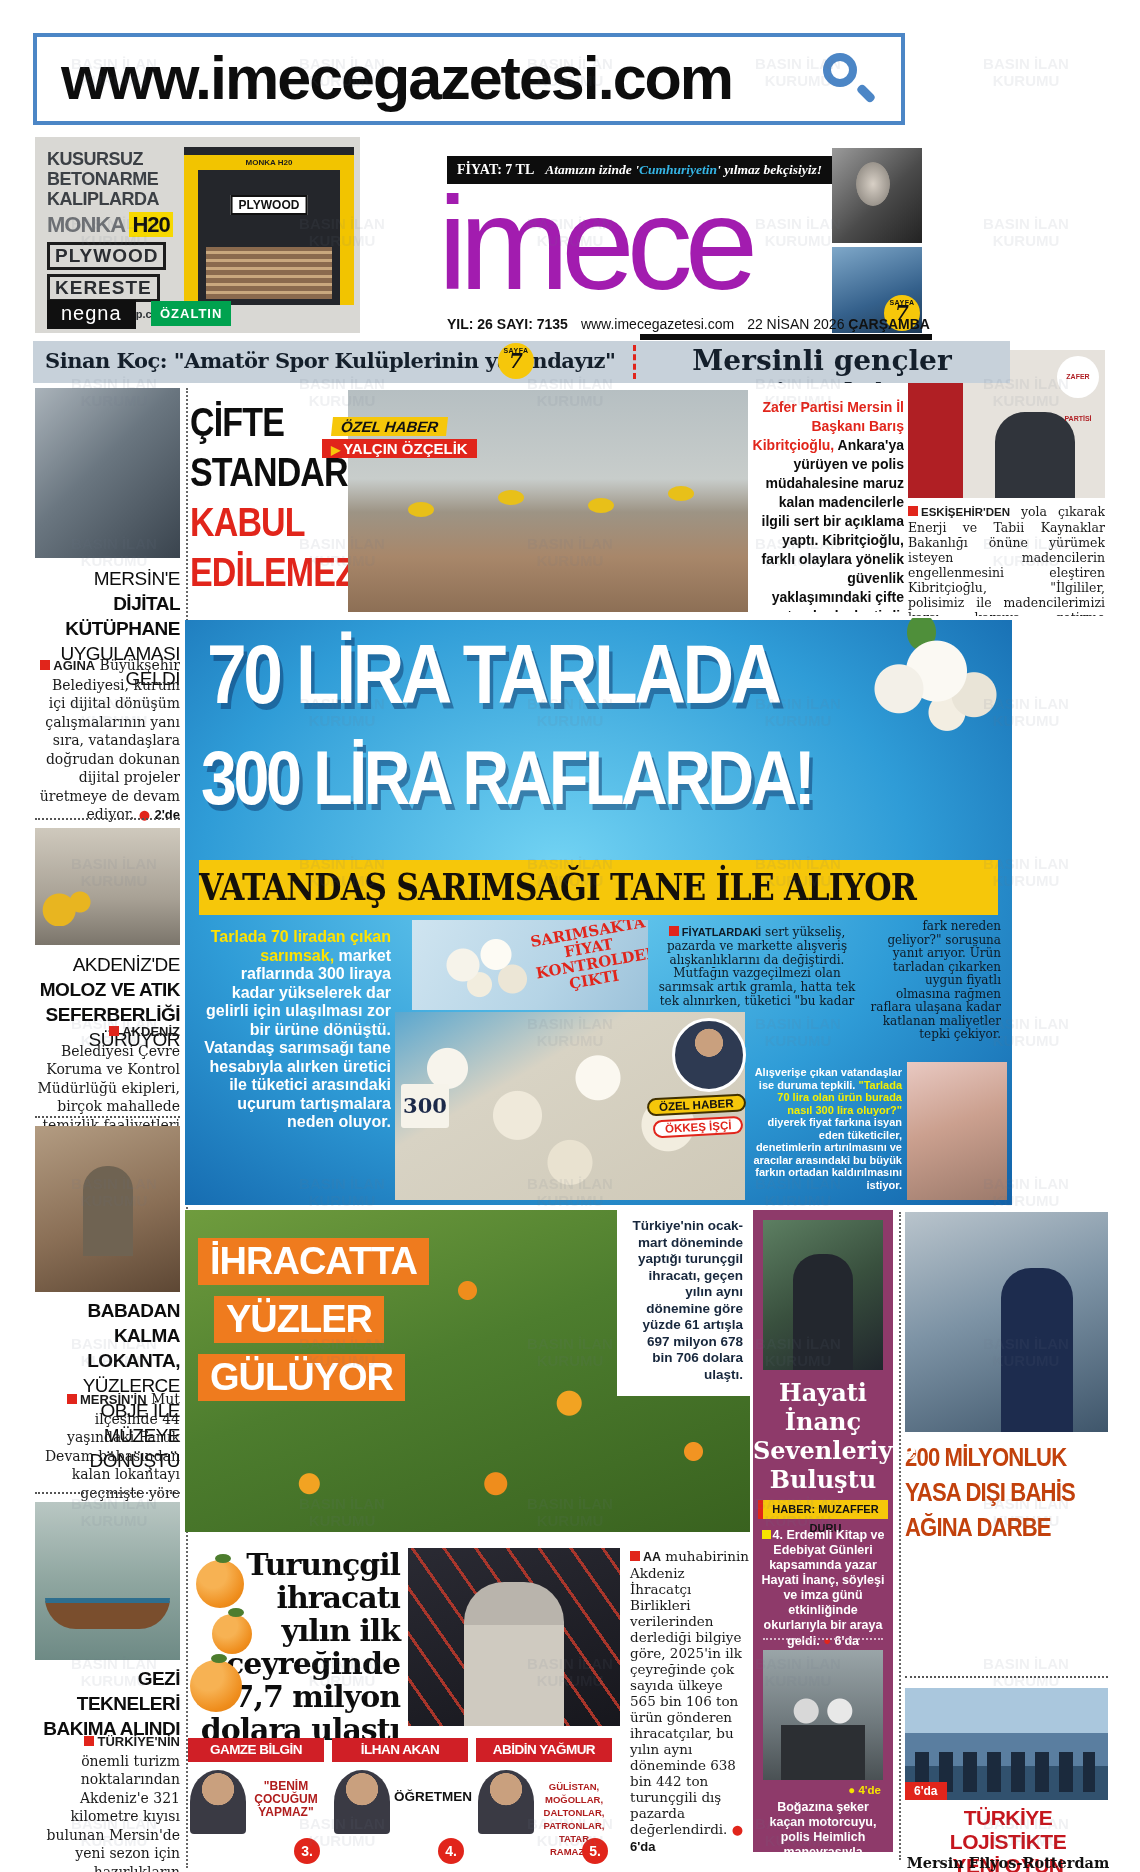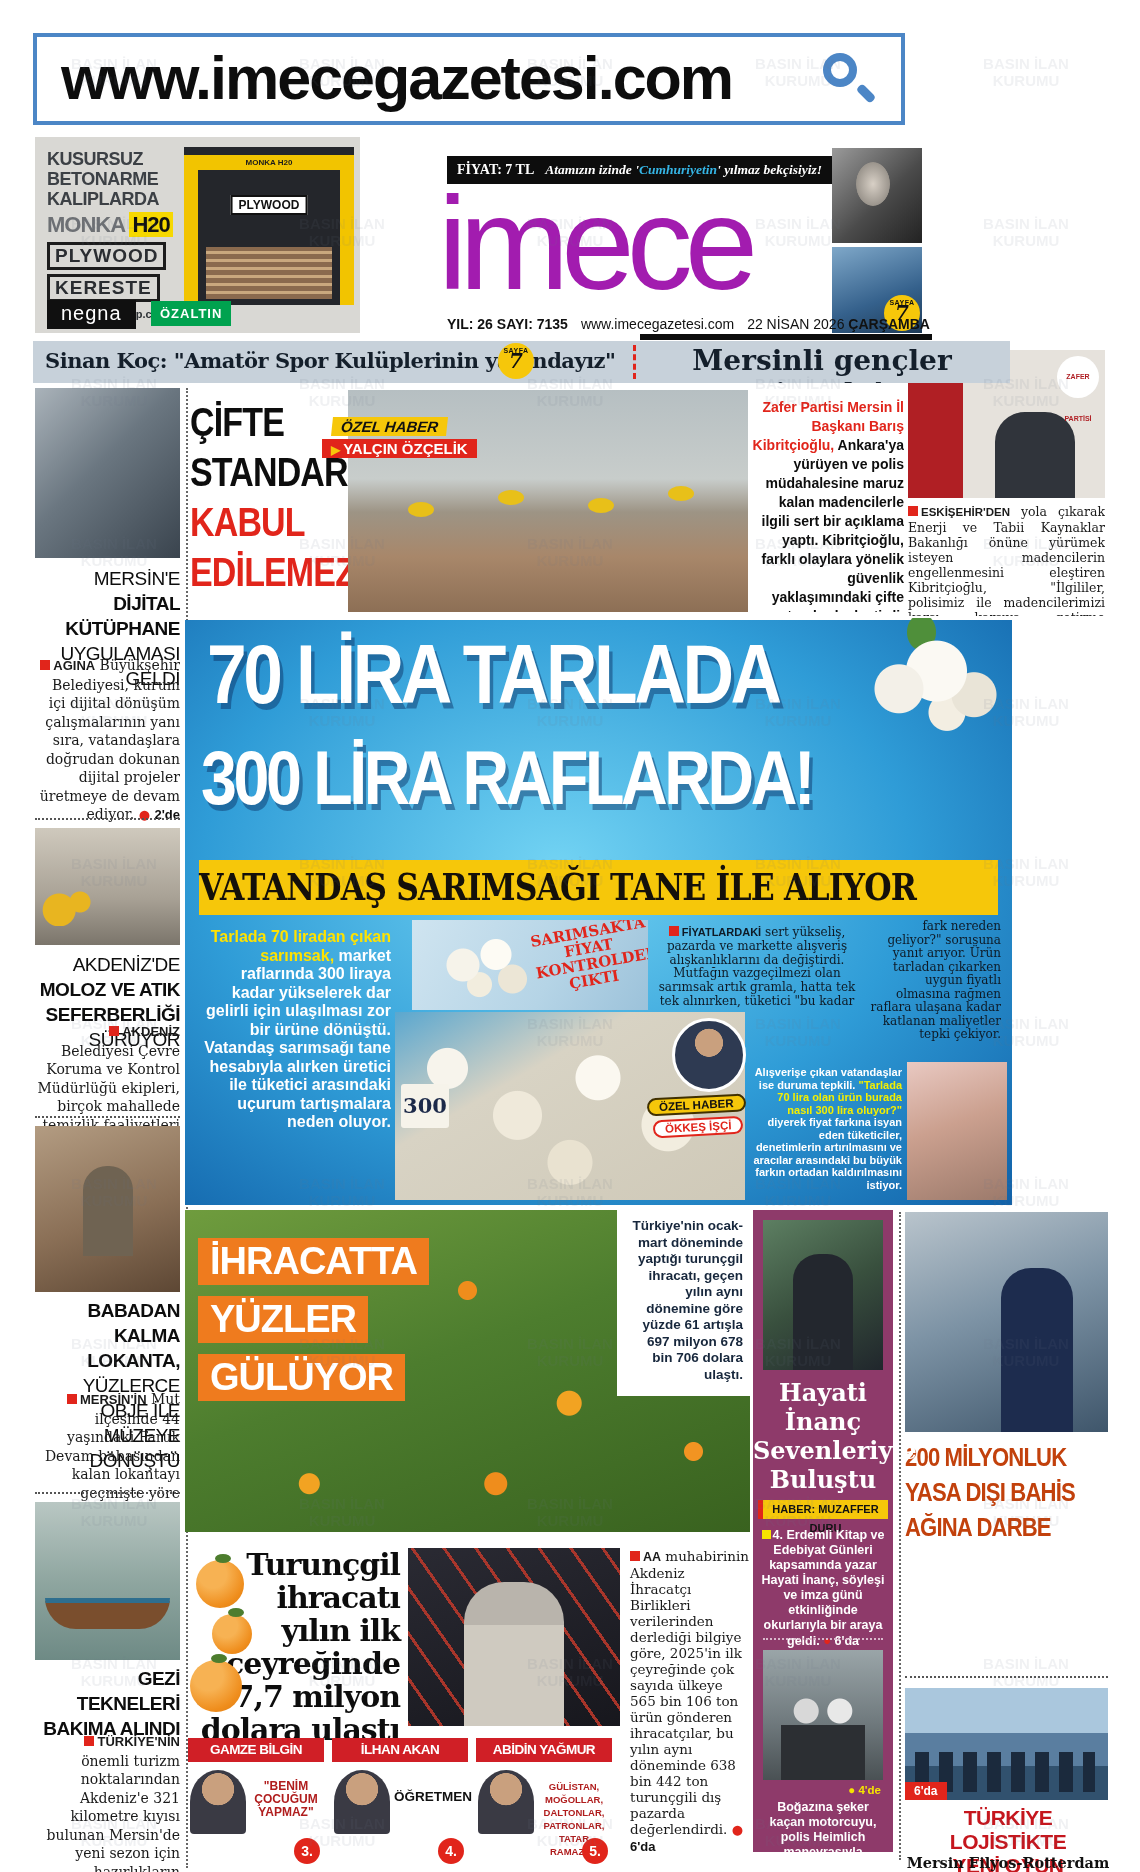--- a/index.html
+++ b/index.html
@@ -461,21 +461,21 @@
     </div>
     <div id="bb-rep"></div>
     <span class="oval" id="bb-rep-l1">ÖZEL HABER</span>
     <span class="oval" id="bb-rep-l2">ÖKKEŞ İŞÇİ</span>
     <div id="bb-btm"><span>Alışverişe çıkan vatandaşlar ise duruma tepkili. </span><span class="hl">"Tarlada 70 lira olan ürün burada nasıl 300 lira oluyor?"</span><span> diyerek fiyat farkına isyan eden tüketiciler, denetimlerin artırılmasını ve aracılar arasındaki bu büyük farkın ortadan kaldırılmasını istiyor.</span></div>
     <div class="photo" id="bb-hands" style="position:absolute"></div>
   </div>
 
   <div class="photo" id="ih-photo"></div>
   <span class="ih-box" style="left:198px;top:1238px">İHRACATTA</span>
-  <span class="ih-box" style="left:198px;top:1296px">YÜZLER</span>
+  <span class="ih-box" style="left:214px;top:1296px">YÜZLER</span>
   <span class="ih-box" style="left:198px;top:1354px">GÜLÜYOR</span>
   <div id="ih-info">Türkiye'nin ocak-mart döneminde yaptığı turunçgil ihracatı, geçen yılın aynı dönemine göre yüzde 61 artışla 697 milyon 678 bin 706 dolara ulaştı.</div>
 
   <div class="abs" id="purple">
     <div id="pp-photo"></div>
     <div id="pp-title">
       <span class="pp-tl">Hayati</span>
       <span class="pp-tl">İnanç</span>
       <span class="pp-tl">Sevenleriyle</span>
       <span class="pp-tl">Buluştu</span>

